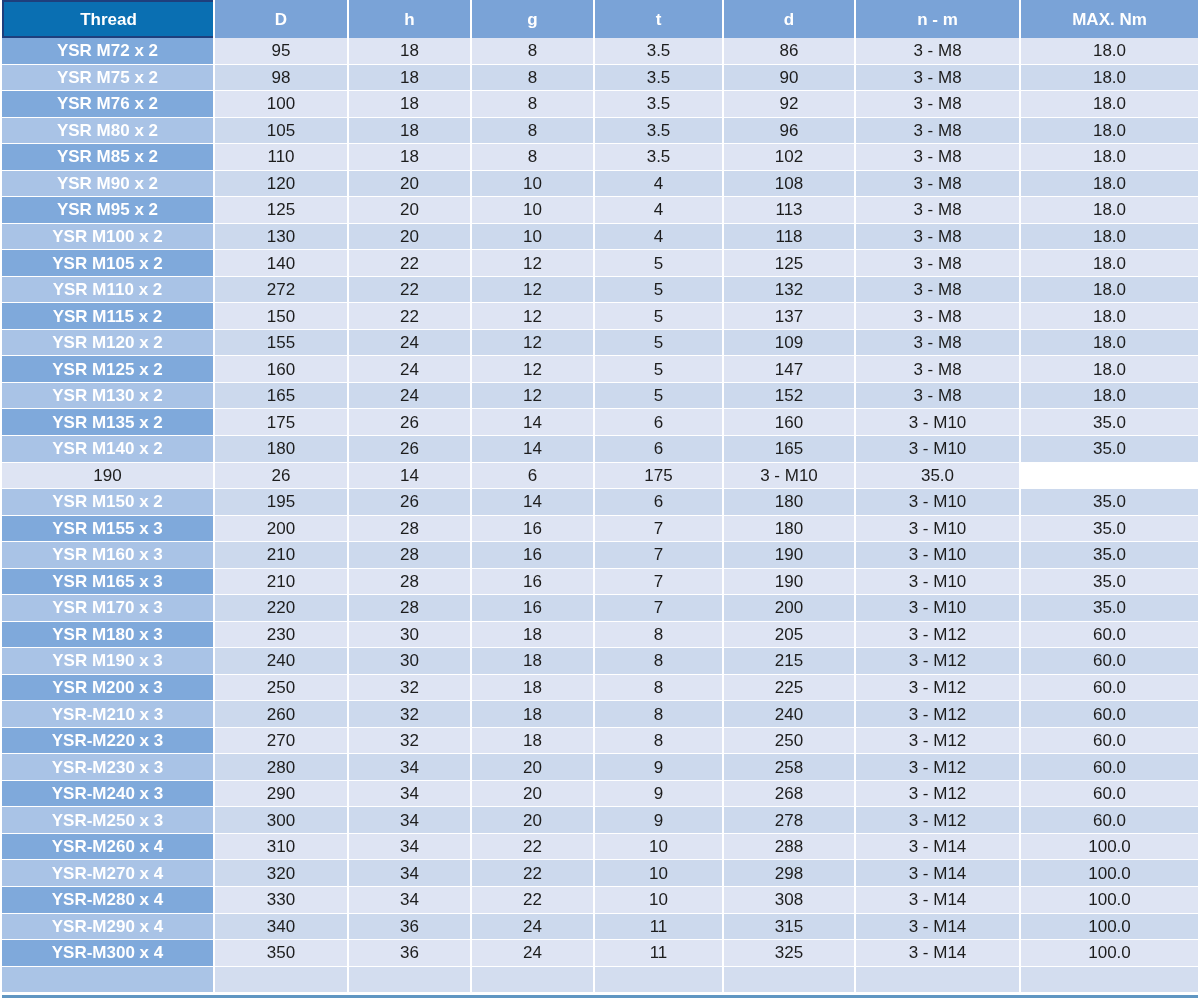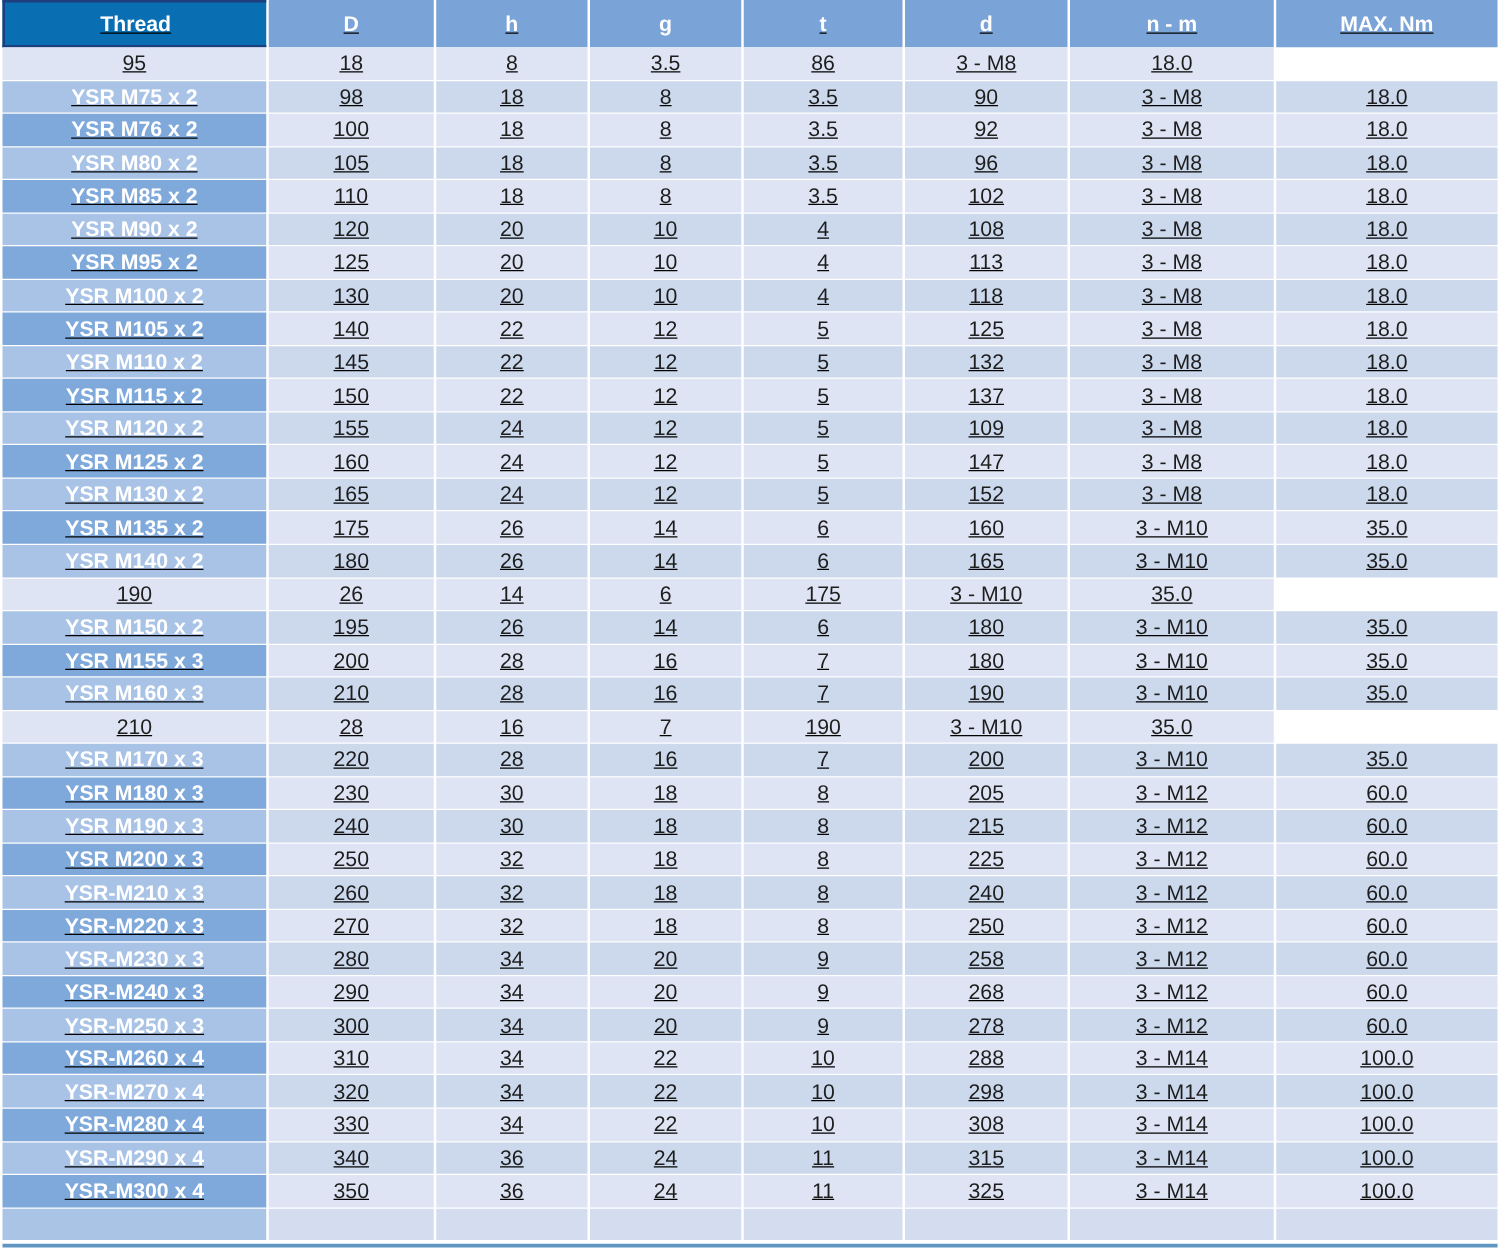--- a/index.html
+++ b/index.html
@@ -7,21 +7,20 @@
     width: 1200px; height: 1000px; overflow: hidden;
     font-family: "Liberation Sans", "DejaVu Sans", sans-serif;
   }
   .page { width: 1198px; height: 1000px; padding-left: 2px; box-sizing: border-box; }
 
   .row {
     display: grid;
     grid-template-columns: 211px 132px 121px 121px 127px 130px 163px 1fr;
     column-gap: 2px;
     background: #ffffff;
-    text-decoration: underline;
   }
   .header-row { height: 38px; }
   .rows { display: flex; flex-direction: column; height: 955px; }
   .rows .row { flex: 1; border-bottom: 1px solid #ffffff; }
 
   .cell {
     display: flex; align-items: center; justify-content: center;
     font-size: 17px; line-height: 1; box-sizing: border-box;
     white-space: nowrap; overflow: hidden;
   }
@@ -54,20 +53,21 @@
     <div class="cell th">h</div>
     <div class="cell th">g</div>
     <div class="cell th">t</div>
     <div class="cell th">d</div>
     <div class="cell th">n - m</div>
     <div class="cell th">MAX. Nm</div>
   </div>
 
   <div class="rows" id="rows">
       <div class="row odd">
+        <div class="cell thread-cell">YSR M72 x 2</div>
         <div class="cell value-cell">95</div>
         <div class="cell value-cell">18</div>
         <div class="cell value-cell">8</div>
         <div class="cell value-cell">3.5</div>
         <div class="cell value-cell">86</div>
         <div class="cell value-cell">3 - M8</div>
         <div class="cell value-cell">18.0</div>
       </div>
       <div class="row even">
         <div class="cell thread-cell">YSR M75 x 2</div>
@@ -144,21 +144,21 @@
         <div class="cell value-cell">140</div>
         <div class="cell value-cell">22</div>
         <div class="cell value-cell">12</div>
         <div class="cell value-cell">5</div>
         <div class="cell value-cell">125</div>
         <div class="cell value-cell">3 - M8</div>
         <div class="cell value-cell">18.0</div>
       </div>
       <div class="row even">
         <div class="cell thread-cell">YSR M110 x 2</div>
-        <div class="cell value-cell">145</div>
+        <div class="cell value-cell">272</div>
         <div class="cell value-cell">22</div>
         <div class="cell value-cell">12</div>
         <div class="cell value-cell">5</div>
         <div class="cell value-cell">132</div>
         <div class="cell value-cell">3 - M8</div>
         <div class="cell value-cell">18.0</div>
       </div>
       <div class="row odd">
         <div class="cell thread-cell">YSR M115 x 2</div>
         <div class="cell value-cell">150</div>
@@ -252,20 +252,21 @@
         <div class="cell thread-cell">YSR M160 x 3</div>
         <div class="cell value-cell">210</div>
         <div class="cell value-cell">28</div>
         <div class="cell value-cell">16</div>
         <div class="cell value-cell">7</div>
         <div class="cell value-cell">190</div>
         <div class="cell value-cell">3 - M10</div>
         <div class="cell value-cell">35.0</div>
       </div>
       <div class="row odd">
+        <div class="cell thread-cell">YSR M165 x 3</div>
         <div class="cell value-cell">210</div>
         <div class="cell value-cell">28</div>
         <div class="cell value-cell">16</div>
         <div class="cell value-cell">7</div>
         <div class="cell value-cell">190</div>
         <div class="cell value-cell">3 - M10</div>
         <div class="cell value-cell">35.0</div>
       </div>
       <div class="row even">
         <div class="cell thread-cell">YSR M170 x 3</div>

